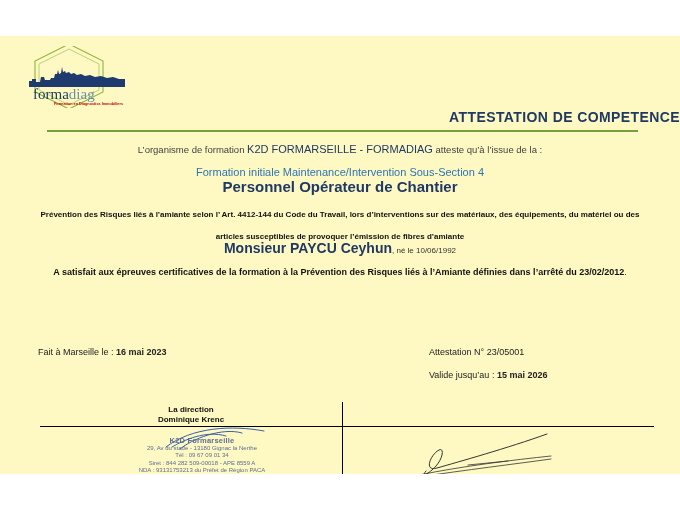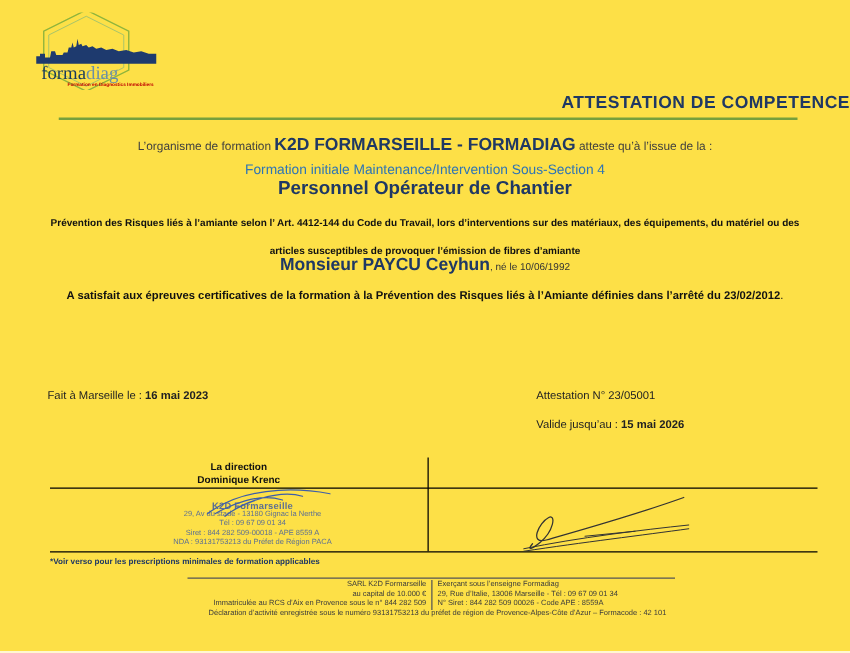--- a/index.html
+++ b/index.html
@@ -1,27 +1,27 @@
 <!DOCTYPE html>
 <html><head>
 <meta charset="utf-8">
 <style>
   * { margin:0; padding:0; box-sizing:border-box; }
   html,body { background:#ffffff; }
   body { width:680px; height:522px; font-family:"Liberation Sans", sans-serif; }
-  .page { position:relative; width:680px; height:521px; background:#fde047; overflow:hidden; color:#1a1a1a; }
+  .page { position:relative; width:680px; height:438px; background:#fef9c3; overflow:hidden; color:#1a1a1a;margin-top:36px; }
 
   .logo { position:absolute; left:24px; top:10px; width:106px; height:62px; }
 
   .title { position:absolute; top:73px; left:0; right:0; text-align:right;
            font-size:14px; font-weight:bold; color:#1f3864; letter-spacing:.4px; }
   .title-rule { position:absolute; top:94px; left:47px; right:42px; height:2px; background:#76a03c; }
 
   .intro { position:absolute; top:107px; left:0; right:0; text-align:center; font-size:9.5px; color:#3f3f3f; }
-  .intro .org { font-weight:bold; color:#1f3864; font-size:14px; }
+  .intro .org { font-weight:normal; color:#1f3864; font-size:11px; }
 
   .formation-sub { position:absolute; top:130px; left:0; right:0; text-align:center; font-size:11px; color:#2e74b5; }
   .formation-title { position:absolute; top:142px; left:0; right:0; text-align:center; font-size:15px; font-weight:bold; color:#1f3864; }
 
   .prevention { position:absolute; top:168px; left:38px; right:38px; text-align:center;
                 font-size:8px; font-weight:bold; line-height:22px; color:#111; }
 
   .trainee { position:absolute; top:203px; left:0; right:0; text-align:center; }
   .trainee .name { font-size:14px; font-weight:bold; color:#1f3864; }
   .trainee .birth { font-size:8px; color:#333; }

